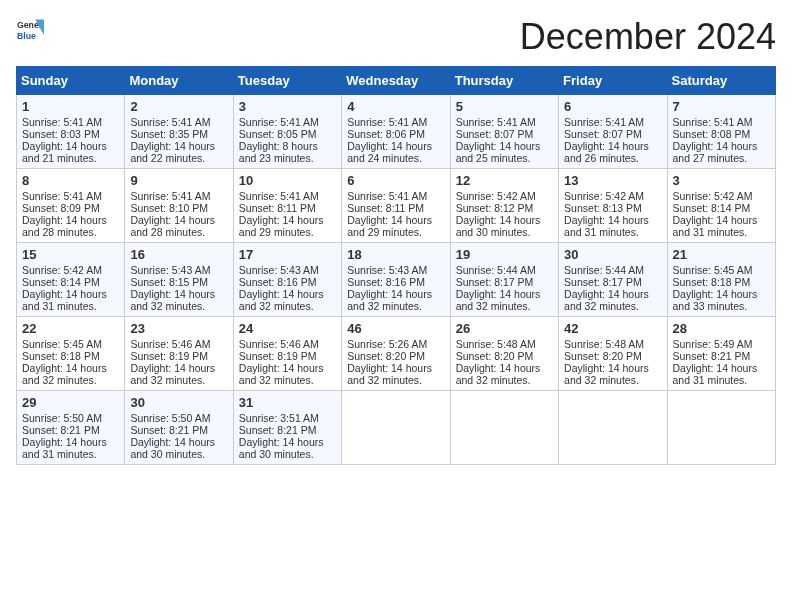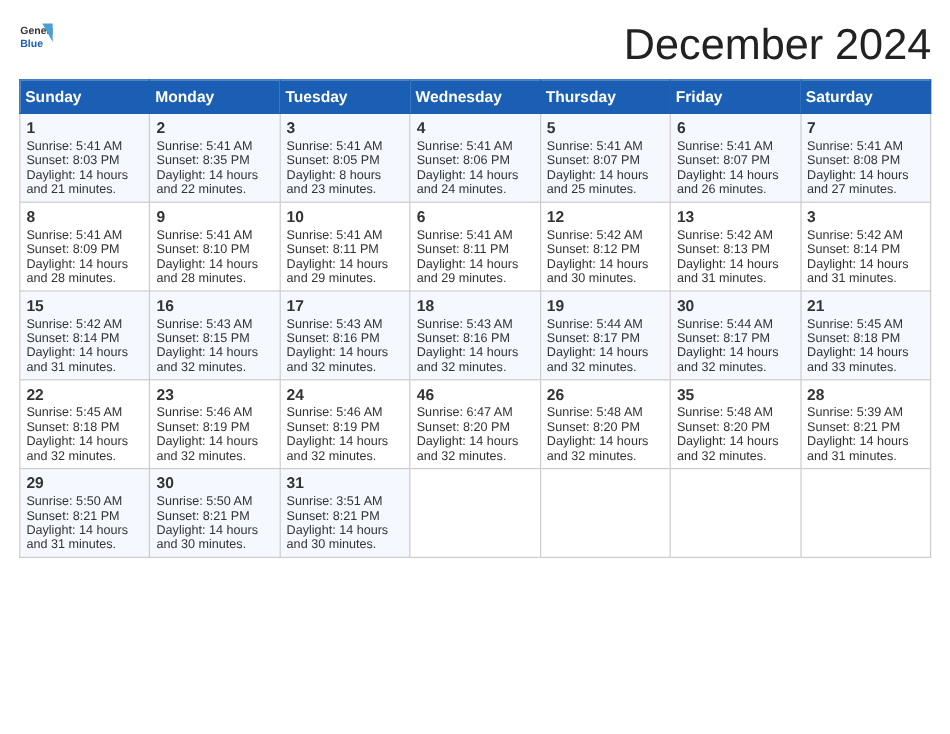--- a/index.html
+++ b/index.html
@@ -258,39 +258,39 @@
         <span>Daylight: 14 hours and 32 minutes.</span>
       </td>
         <td>
         <span class="day-num">24</span>
         <span>Sunrise: 5:46 AM</span><br>
         <span>Sunset: 8:19 PM</span><br>
         <span>Daylight: 14 hours and 32 minutes.</span>
       </td>
         <td>
         <span class="day-num">46</span>
-        <span>Sunrise: 6:47 AM</span><br>
+        <span>Sunrise: 5:26 AM</span><br>
         <span>Sunset: 8:20 PM</span><br>
         <span>Daylight: 14 hours and 32 minutes.</span>
       </td>
         <td>
         <span class="day-num">26</span>
         <span>Sunrise: 5:48 AM</span><br>
         <span>Sunset: 8:20 PM</span><br>
         <span>Daylight: 14 hours and 32 minutes.</span>
       </td>
         <td>
-        <span class="day-num">35</span>
+        <span class="day-num">42</span>
         <span>Sunrise: 5:48 AM</span><br>
         <span>Sunset: 8:20 PM</span><br>
         <span>Daylight: 14 hours and 32 minutes.</span>
       </td>
         <td>
         <span class="day-num">28</span>
-        <span>Sunrise: 5:39 AM</span><br>
+        <span>Sunrise: 5:49 AM</span><br>
         <span>Sunset: 8:21 PM</span><br>
         <span>Daylight: 14 hours and 31 minutes.</span>
       </td>
       </tr>
       <tr>
         <td>
         <span class="day-num">29</span>
         <span>Sunrise: 5:50 AM</span><br>
         <span>Sunset: 8:21 PM</span><br>
         <span>Daylight: 14 hours and 31 minutes.</span>

